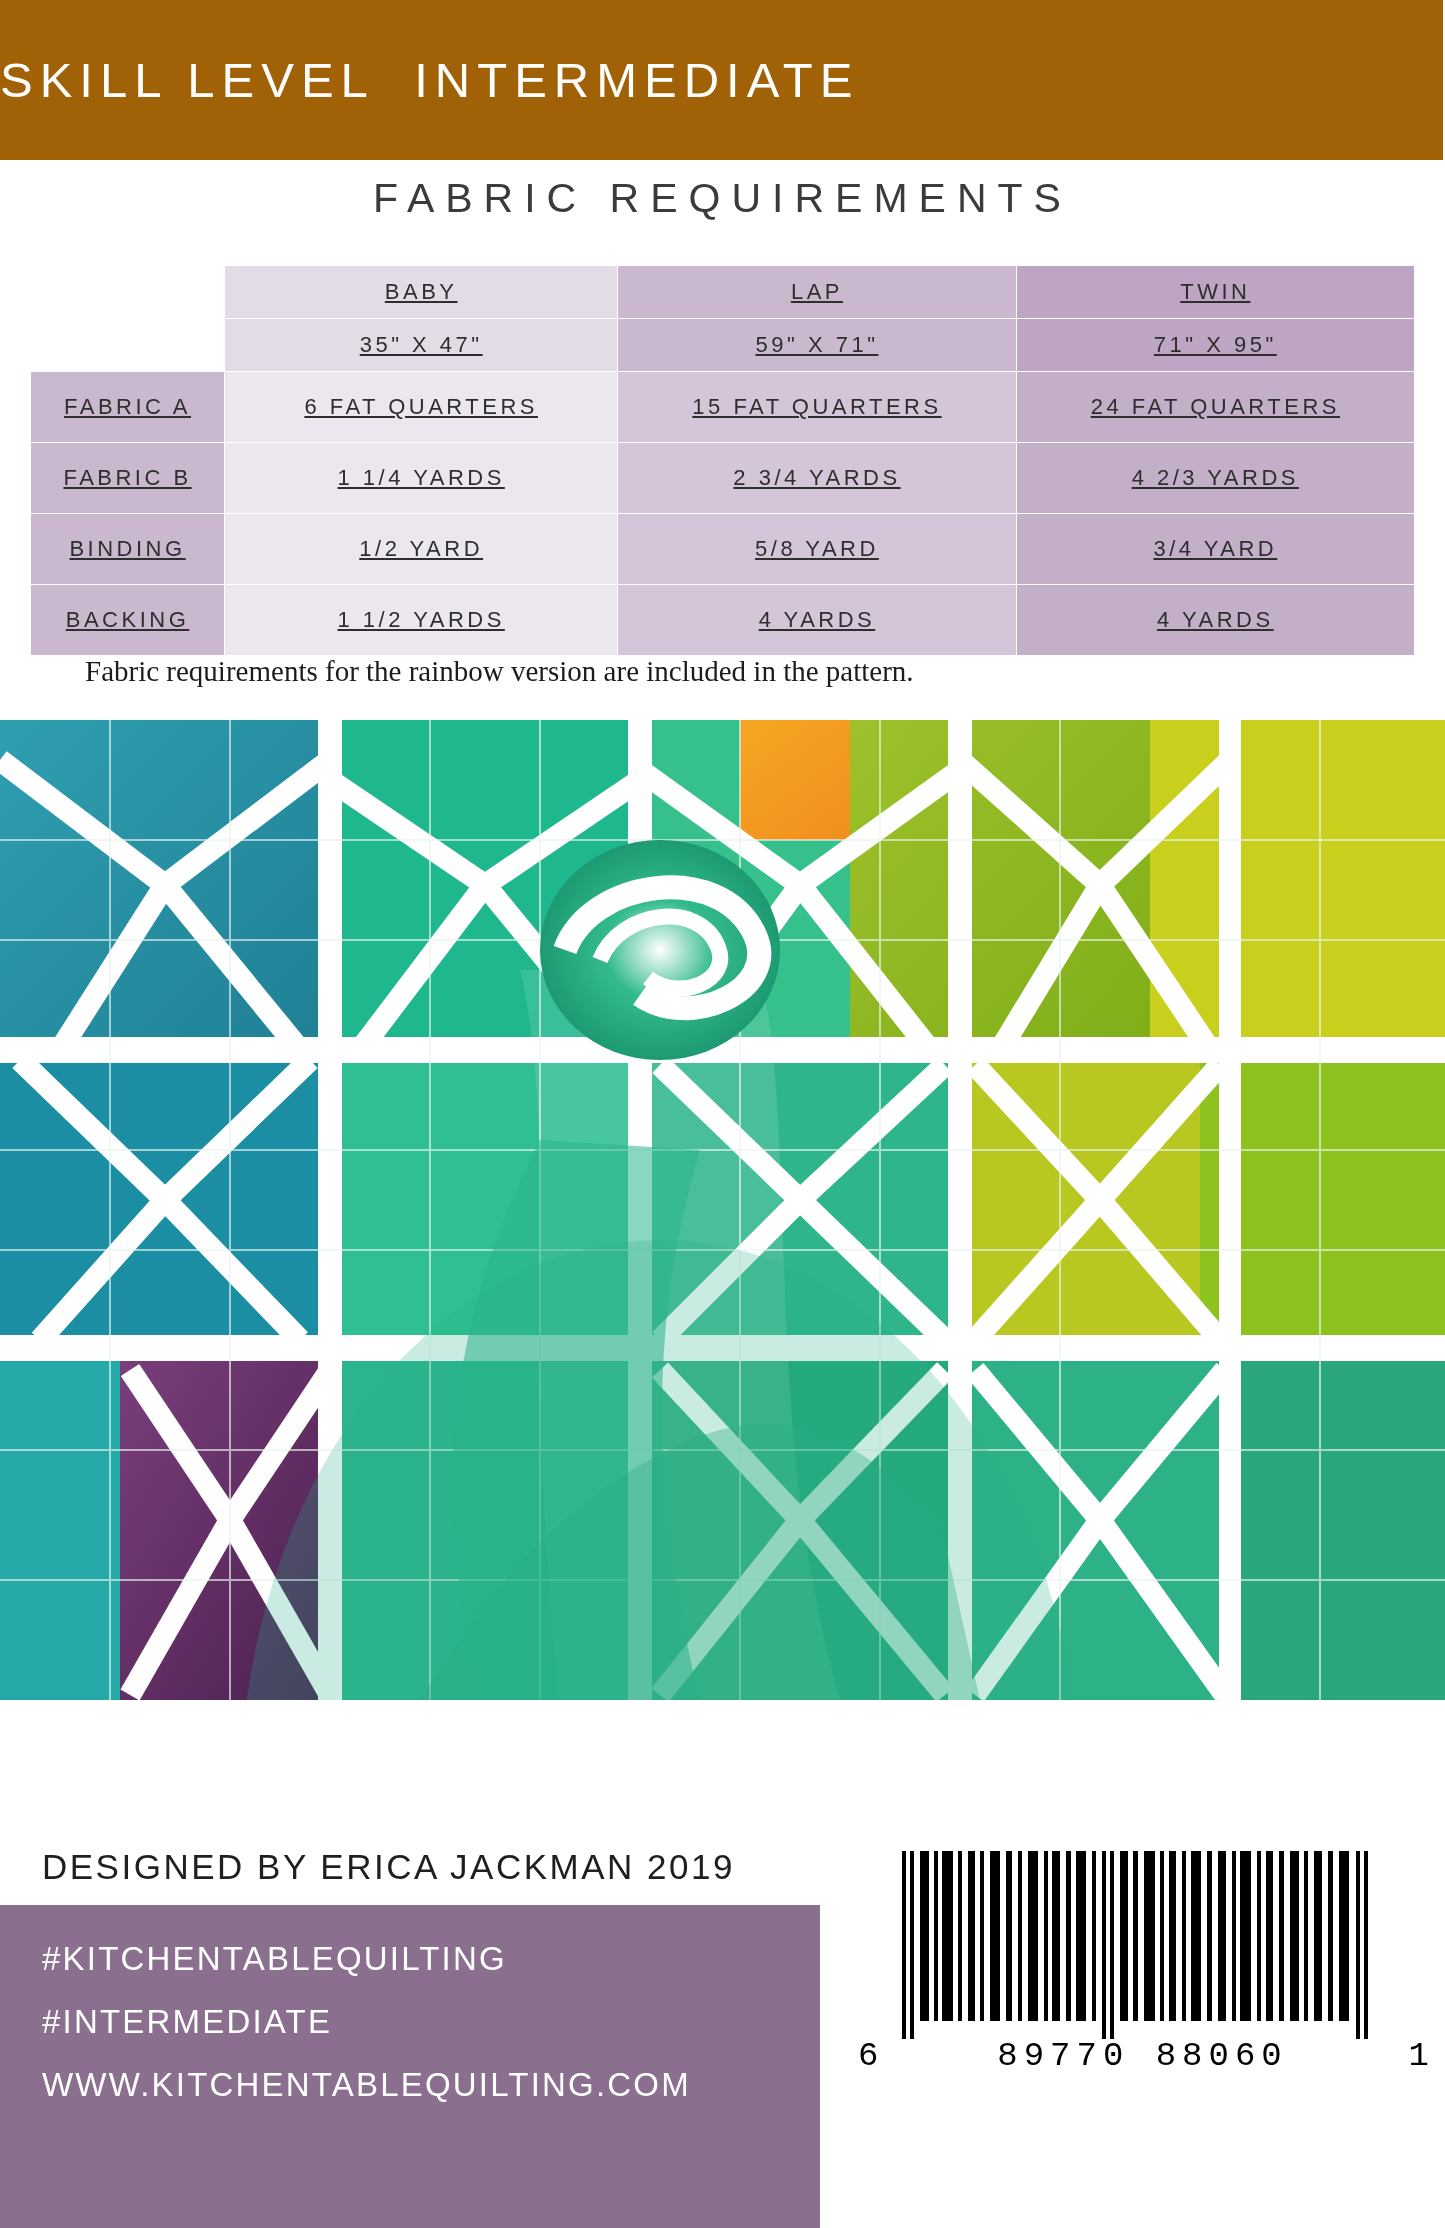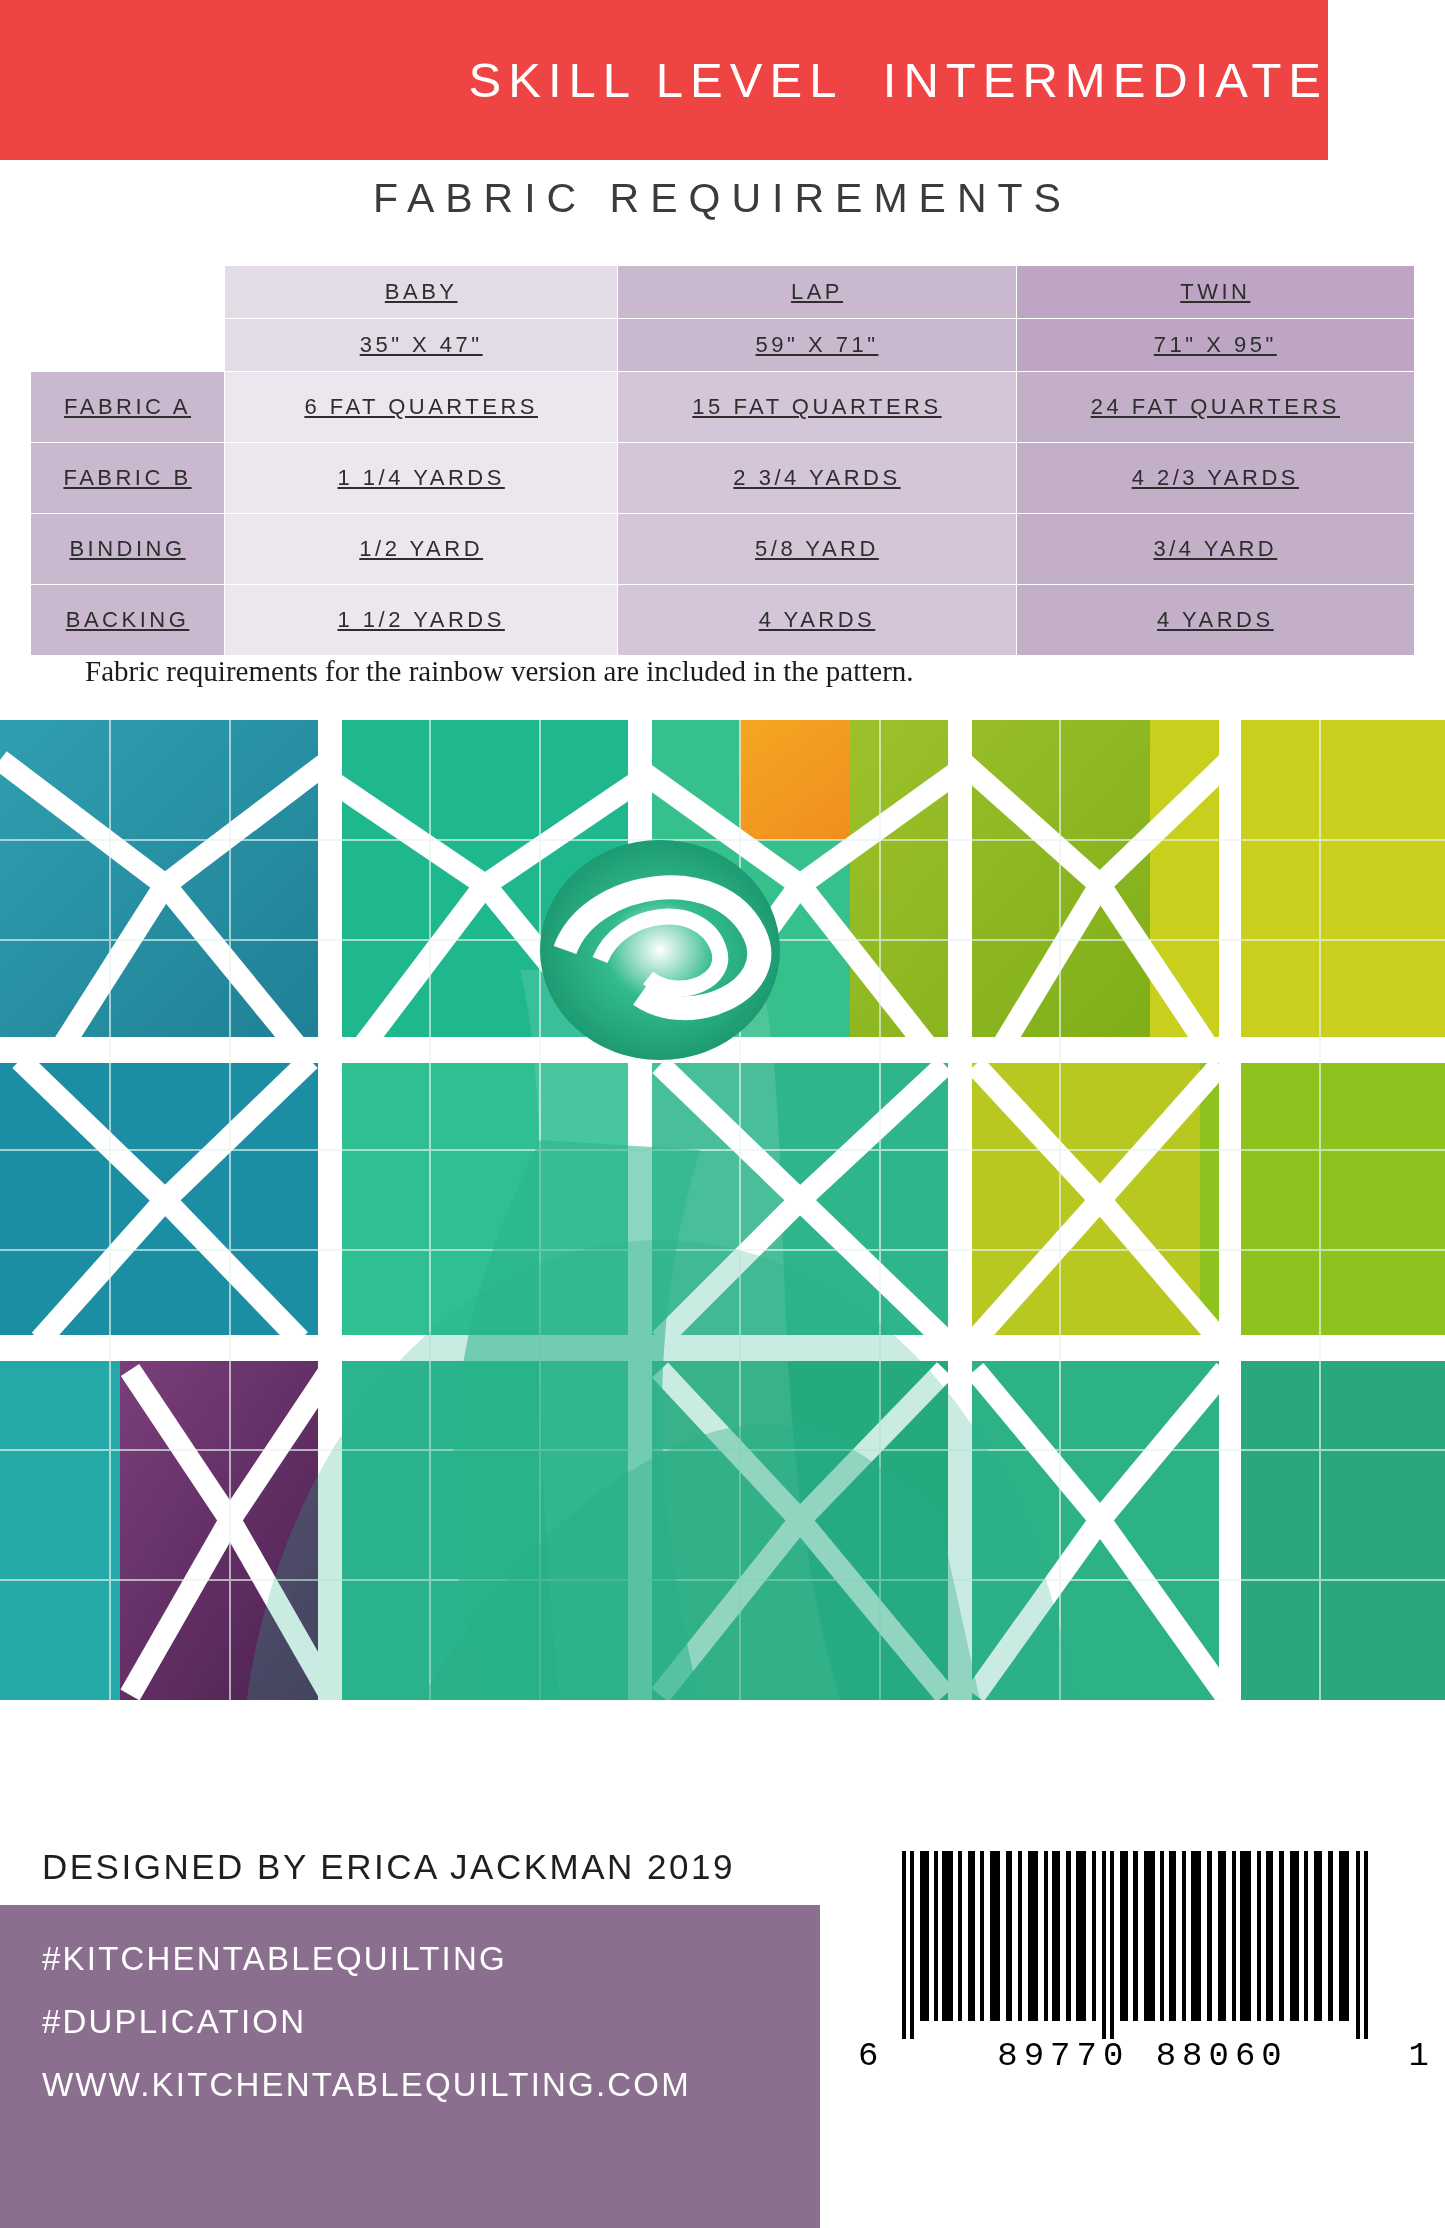--- a/index.html
+++ b/index.html
@@ -20,26 +20,26 @@
     left: 0; top: 0;
     width: 1445px;
     height: 2228px;
     background: #ffffff;
   }
 
   
   .skill-banner {
     position: absolute;
     left: 0; top: 0;
-    width: 1328px;
+    width: 1443px;
     height: 160px;
-    background: #ef4444;
+    background: #a16207;
     display: flex;
     align-items: center;
-    justify-content: flex-end;
+    justify-content: flex-start;
   }
   .skill-banner .skill-text {
     color: #ffffff;
     font-size: 49px;
     letter-spacing: 7px;
     font-weight: 400;
     white-space: pre;
   }
 
   
@@ -394,21 +394,21 @@
   </div>
 
   <div class="credits">
     <div>DESIGNED BY ERICA JACKMAN 2019</div>
     <div>FOR PERSONAL USE ONLY,</div>
     <div>DUPLICATION IS PROHIBITED</div>
   </div>
 
   <div class="footer-band">
     <div>#KITCHENTABLEQUILTING</div>
-    <div>#DUPLICATION</div>
+    <div>#INTERMEDIATE</div>
     <div>WWW.KITCHENTABLEQUILTING.COM</div>
   </div>
 
   <div class="barcode-box">
     <svg class="barcode-bars" viewBox="0 0 525 196" xmlns="http://www.w3.org/2000/svg">
       <rect x="0" y="0" width="525" height="196" fill="#ffffff"></rect>
       <g fill="#000000">
         <rect x="22" y="4" width="4" height="188"></rect>
         <rect x="30" y="4" width="4" height="188"></rect>
         <rect x="40" y="4" width="9" height="170"></rect>

